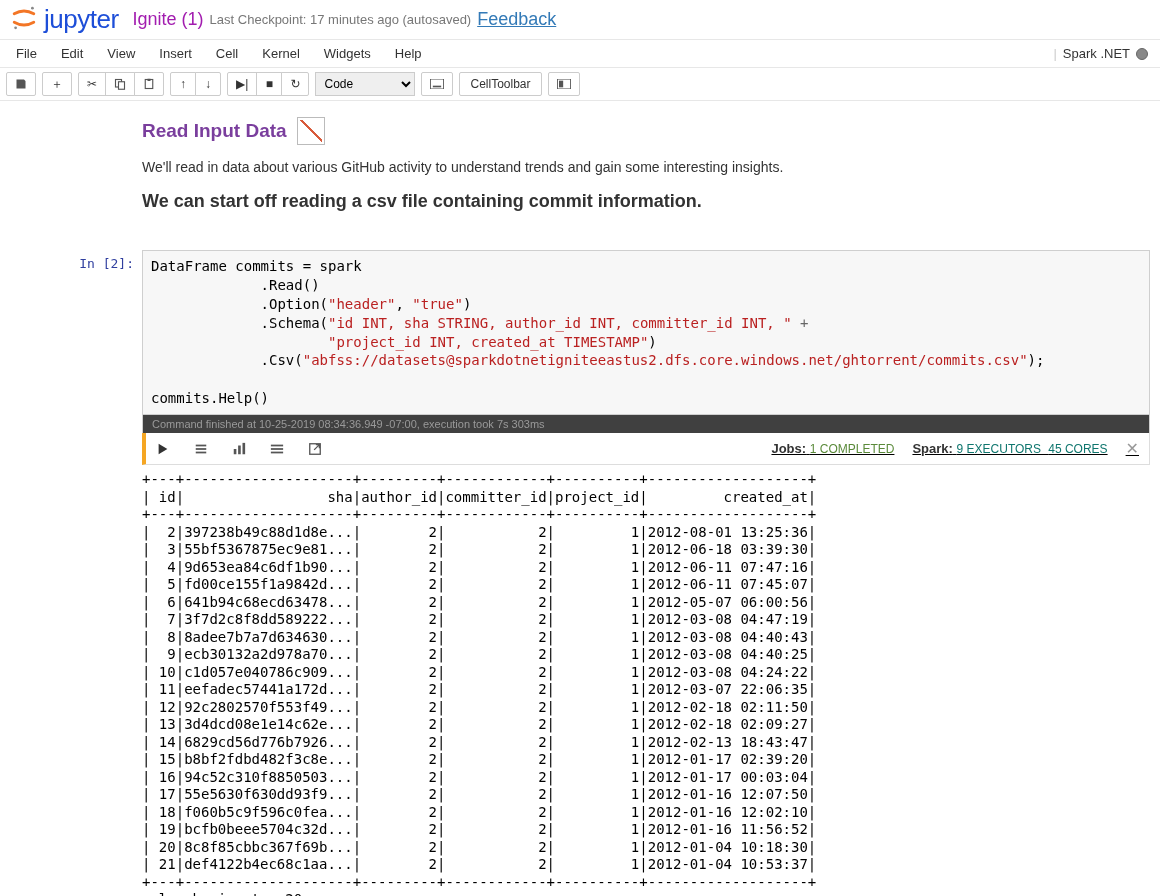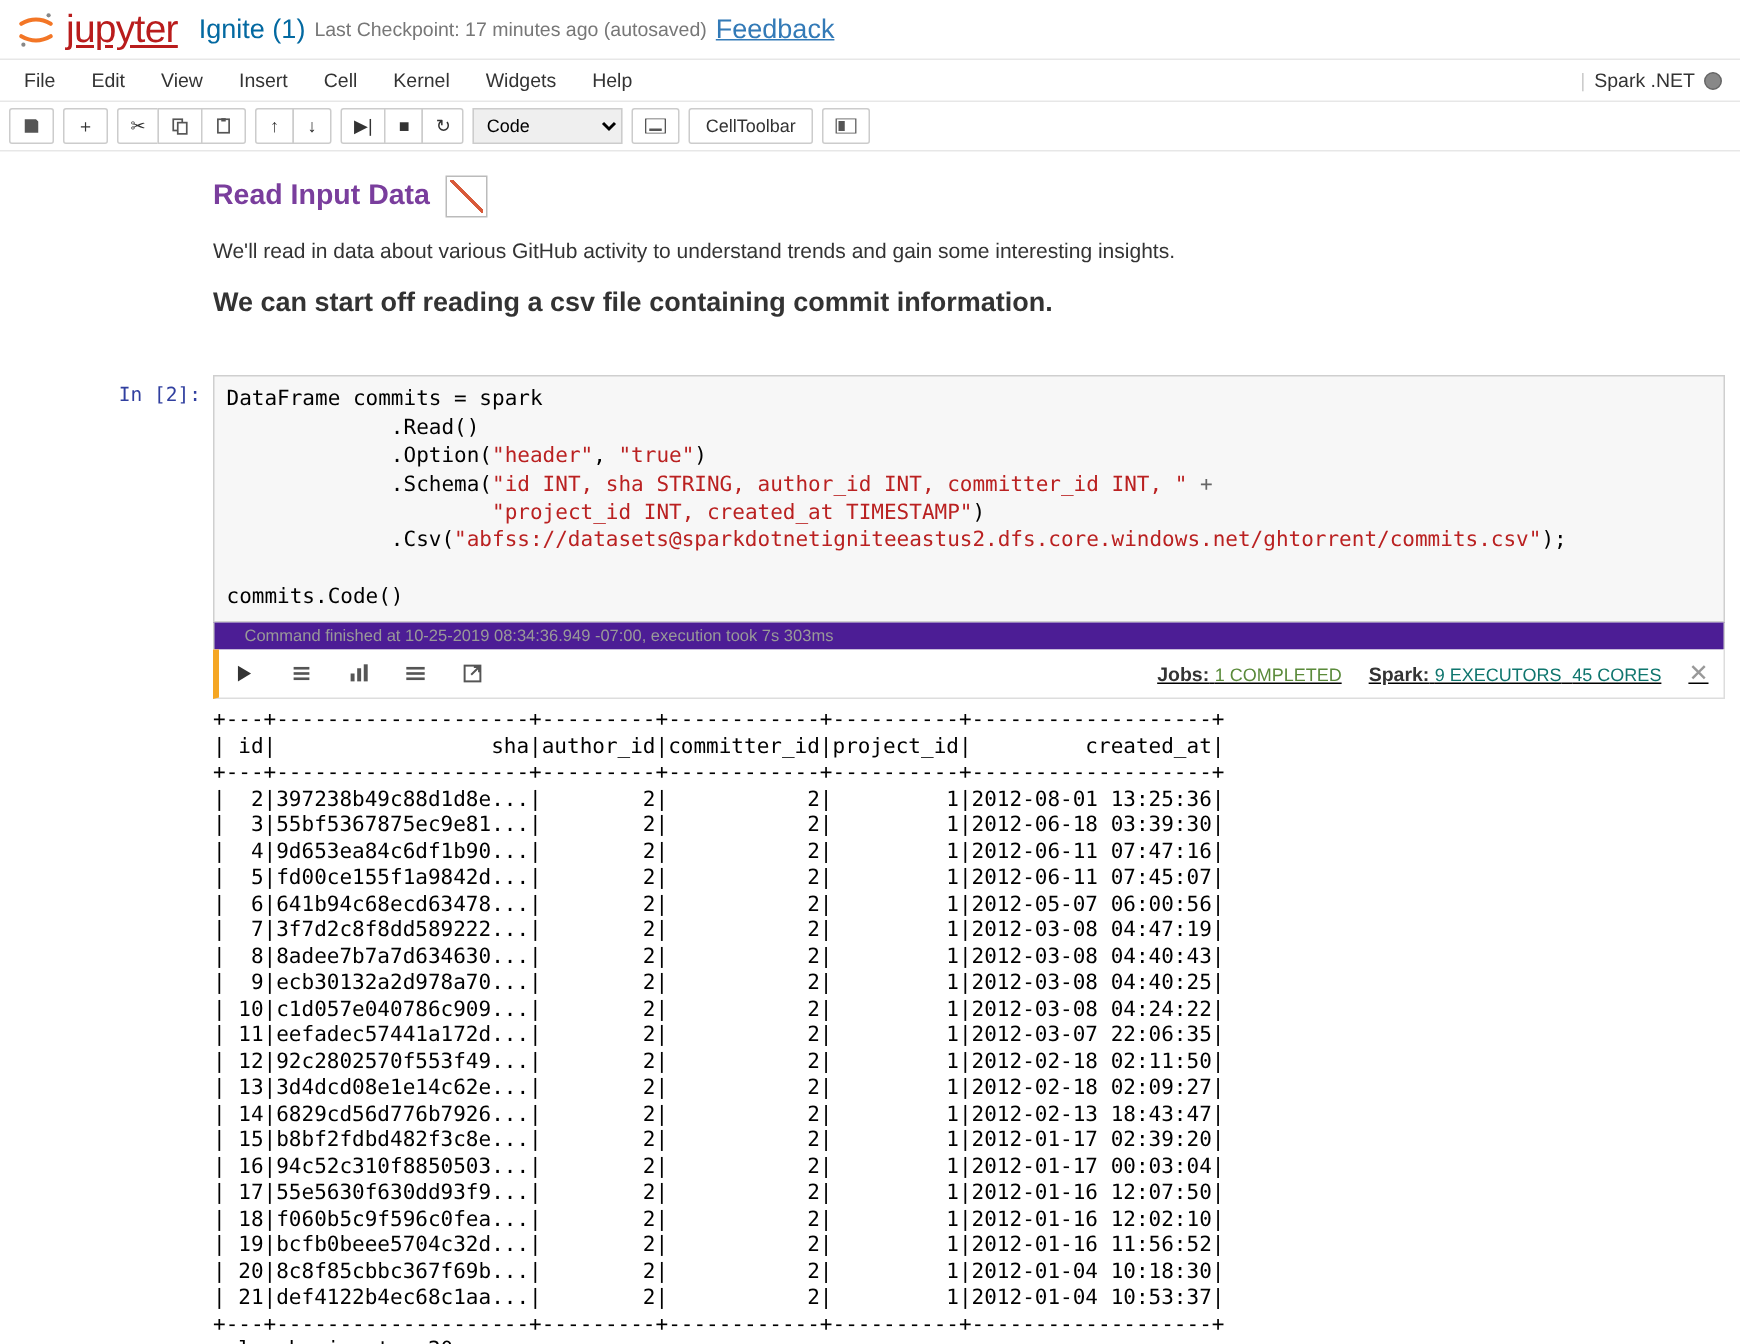--- a/index.html
+++ b/index.html
@@ -1,20 +1,20 @@
 <!DOCTYPE html>
 <html><head>
 <meta charset="utf-8">
 <style>
   * { box-sizing: border-box; margin: 0; padding: 0; }
   body { font-family: "Helvetica Neue", Helvetica, Arial, sans-serif; font-size: 13px; color: #000; background: #fff; width: 1160px; }
   .header { display: flex; align-items: center; padding: 4px 10px; border-bottom: 1px solid #e7e7e7; }
-  .logo { display: flex; align-items: center; font-size: 26px; font-weight: 400; color: #b91c1c; letter-spacing: -0.5px; text-decoration: underline; }
+  .logo { display: flex; align-items: flex-start; font-size: 26px; font-weight: 400; color: #1d4ed8; letter-spacing: -0.5px; }
   .logo-icon { width: 28px; height: 28px; margin-right: 6px; }
-  .notebook-name { font-size: 18px; color: #0369a1; margin-left: 14px; }
+  .notebook-name { font-size: 18px; color: #a21caf; margin-left: 14px; }
   .checkpoint { font-size: 13px; color: #777; margin-left: 6px; }
   .feedback { color: #337ab7; margin-left: 6px; font-size: 18px; }
   .menubar-row { display: flex; align-items: center; justify-content: space-between; border-bottom: 1px solid #e7e7e7; padding: 0 4px; }
   .menubar { display: flex; }
   .menubar-item { padding: 6px 12px; font-size: 13px; color: #333; cursor: pointer; }
   .kernel-indicator { display: flex; align-items: center; font-size: 13px; color: #333; padding-right: 8px; }
   .kernel-sep { color: #ccc; margin-right: 6px; }
   .kernel-dot { width: 12px; height: 12px; border-radius: 50%; background: #888; margin-left: 6px; border: 1px solid #666; }
   .toolbar { display: flex; align-items: center; padding: 4px 6px; border-bottom: 1px solid #e7e7e7; }
   .btn { border: 1px solid #ccc; background: #fff; padding: 3px 8px; font-size: 12px; color: #333; border-radius: 2px; cursor: pointer; height: 24px; display: inline-flex; align-items: center; justify-content: center; min-width: 26px; }
@@ -32,21 +32,21 @@
   .md-emoji { width: 28px; height: 28px; border: 1px solid #bbb; margin-left: 10px; position: relative; }
   .md-emoji::after { content:''; position:absolute; left:2px; bottom:2px; right:2px; top:2px; background: linear-gradient(to top right, transparent 48%, #d85a3a 48%, #d85a3a 55%, transparent 55%); }
   .md-p { font-size: 14px; color: #333; margin-bottom: 16px; }
   .md-h3 { font-size: 18px; font-weight: 700; color: #333; margin-top: 14px; margin-bottom: 10px; }
   .code-cell { display: flex; margin-top: 22px; justify-content: flex-end; }
   .prompt { width: 82px; font-family: monospace; font-size: 13px; color: #303F9F; text-align: right; padding: 6px 8px 0 0; flex-shrink: 0; }
   .code-area { flex: 1; min-width: 0; }
   .input-box { border: 1px solid #cfcfcf; background: #f7f7f7; padding: 6px 8px; font-family: monospace; font-size: 14px; line-height: 1.35; white-space: pre; overflow-x: auto; }
   .s { color: #BA2121; }
   .op { color: #666; }
-  .meta-line { border: 1px solid #cfcfcf; border-top: none; background: #4c1d95; padding: 3px 20px; font-size: 11px; color: #999; }
+  .meta-line { border: 1px solid #cfcfcf; border-top: none; background: #404040; padding: 3px 9px; font-size: 11px; color: #999; }
   .spark-bar { border-left: 4px solid #f5a623; background: #fff; display: flex; align-items: center; justify-content: space-between; padding: 6px 10px; border-bottom: 1px solid #ddd; border-right: 1px solid #ddd; margin-top: -1px; }
   .spark-left { display: flex; align-items: center; gap: 24px; }
   .spark-icon { width: 14px; height: 14px; color: #555; }
   .spark-right { display: flex; align-items: center; gap: 18px; font-size: 13px; text-decoration: underline; }
   .spark-label { font-weight: 700; color: #333; }
   .spark-green { color: #5a8a3a; font-size: 12px; }
   .spark-orange { color: #0f766e; font-size: 12px; }
   .close-x { color: #999; font-size: 16px; cursor: pointer; }
   .output { font-family: monospace; font-size: 14px; line-height: 1.25; white-space: pre; padding: 6px 0 0 0; }
 </style>
@@ -176,21 +176,21 @@
     <div class="code-cell">
       <div class="prompt">In [2]:</div>
       <div class="code-area">
         <div class="input-box"><span>DataFrame commits = spark</span>
 <span>             .Read()</span>
 <span>             .Option(</span><span class="s">"header"</span><span>, </span><span class="s">"true"</span><span>)</span>
 <span>             .Schema(</span><span class="s">"id INT, sha STRING, author_id INT, committer_id INT, "</span><span class="op"> +</span>
 <span>                     </span><span class="s">"project_id INT, created_at TIMESTAMP"</span><span>)</span>
 <span>             .Csv(</span><span class="s">"abfss://datasets@sparkdotnetigniteeastus2.dfs.core.windows.net/ghtorrent/commits.csv"</span><span>);</span>
 <span></span>
-<span>commits.Code()</span></div>
+<span>commits.Help()</span></div>
         <div class="meta-line">Command finished at 10-25-2019 08:34:36.949 -07:00, execution took 7s 303ms</div>
 
         <div class="spark-bar">
           <div class="spark-left">
             <svg class="spark-icon" viewBox="0 0 16 16">
                 <polygon points="3,2 13,8 3,14" fill="#333"></polygon>
               </svg>
             <svg class="spark-icon" viewBox="0 0 16 16">
                 <rect x="2" y="3" width="12" height="2" fill="#555"></rect>
                 <rect x="2" y="7" width="12" height="2" fill="#555"></rect>

